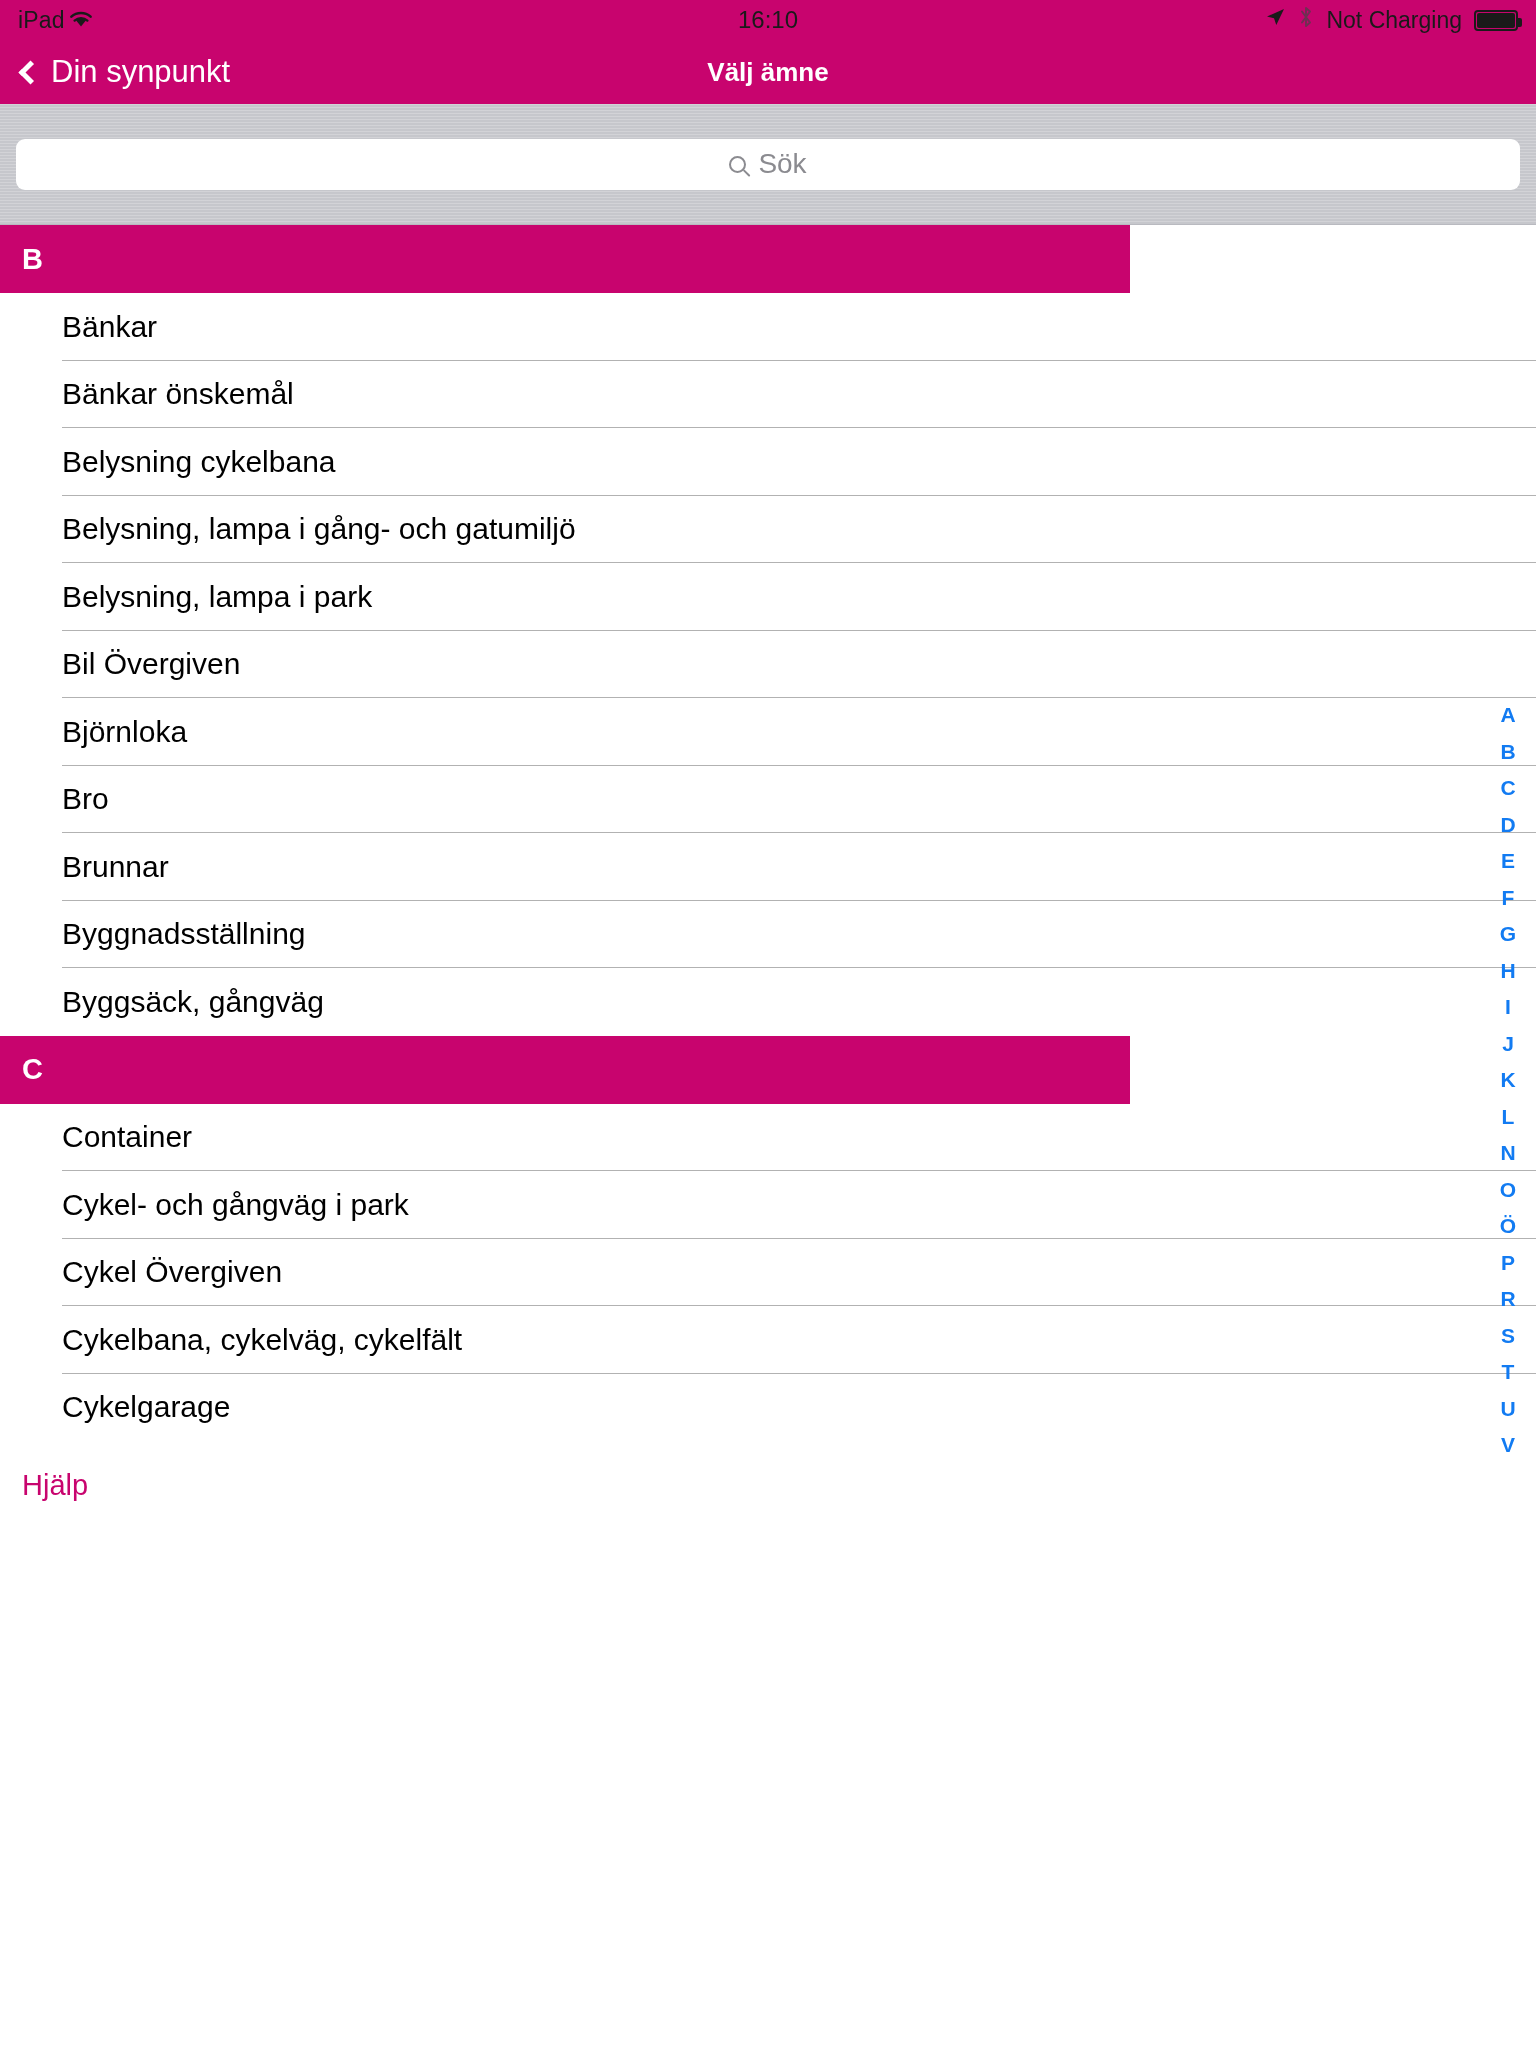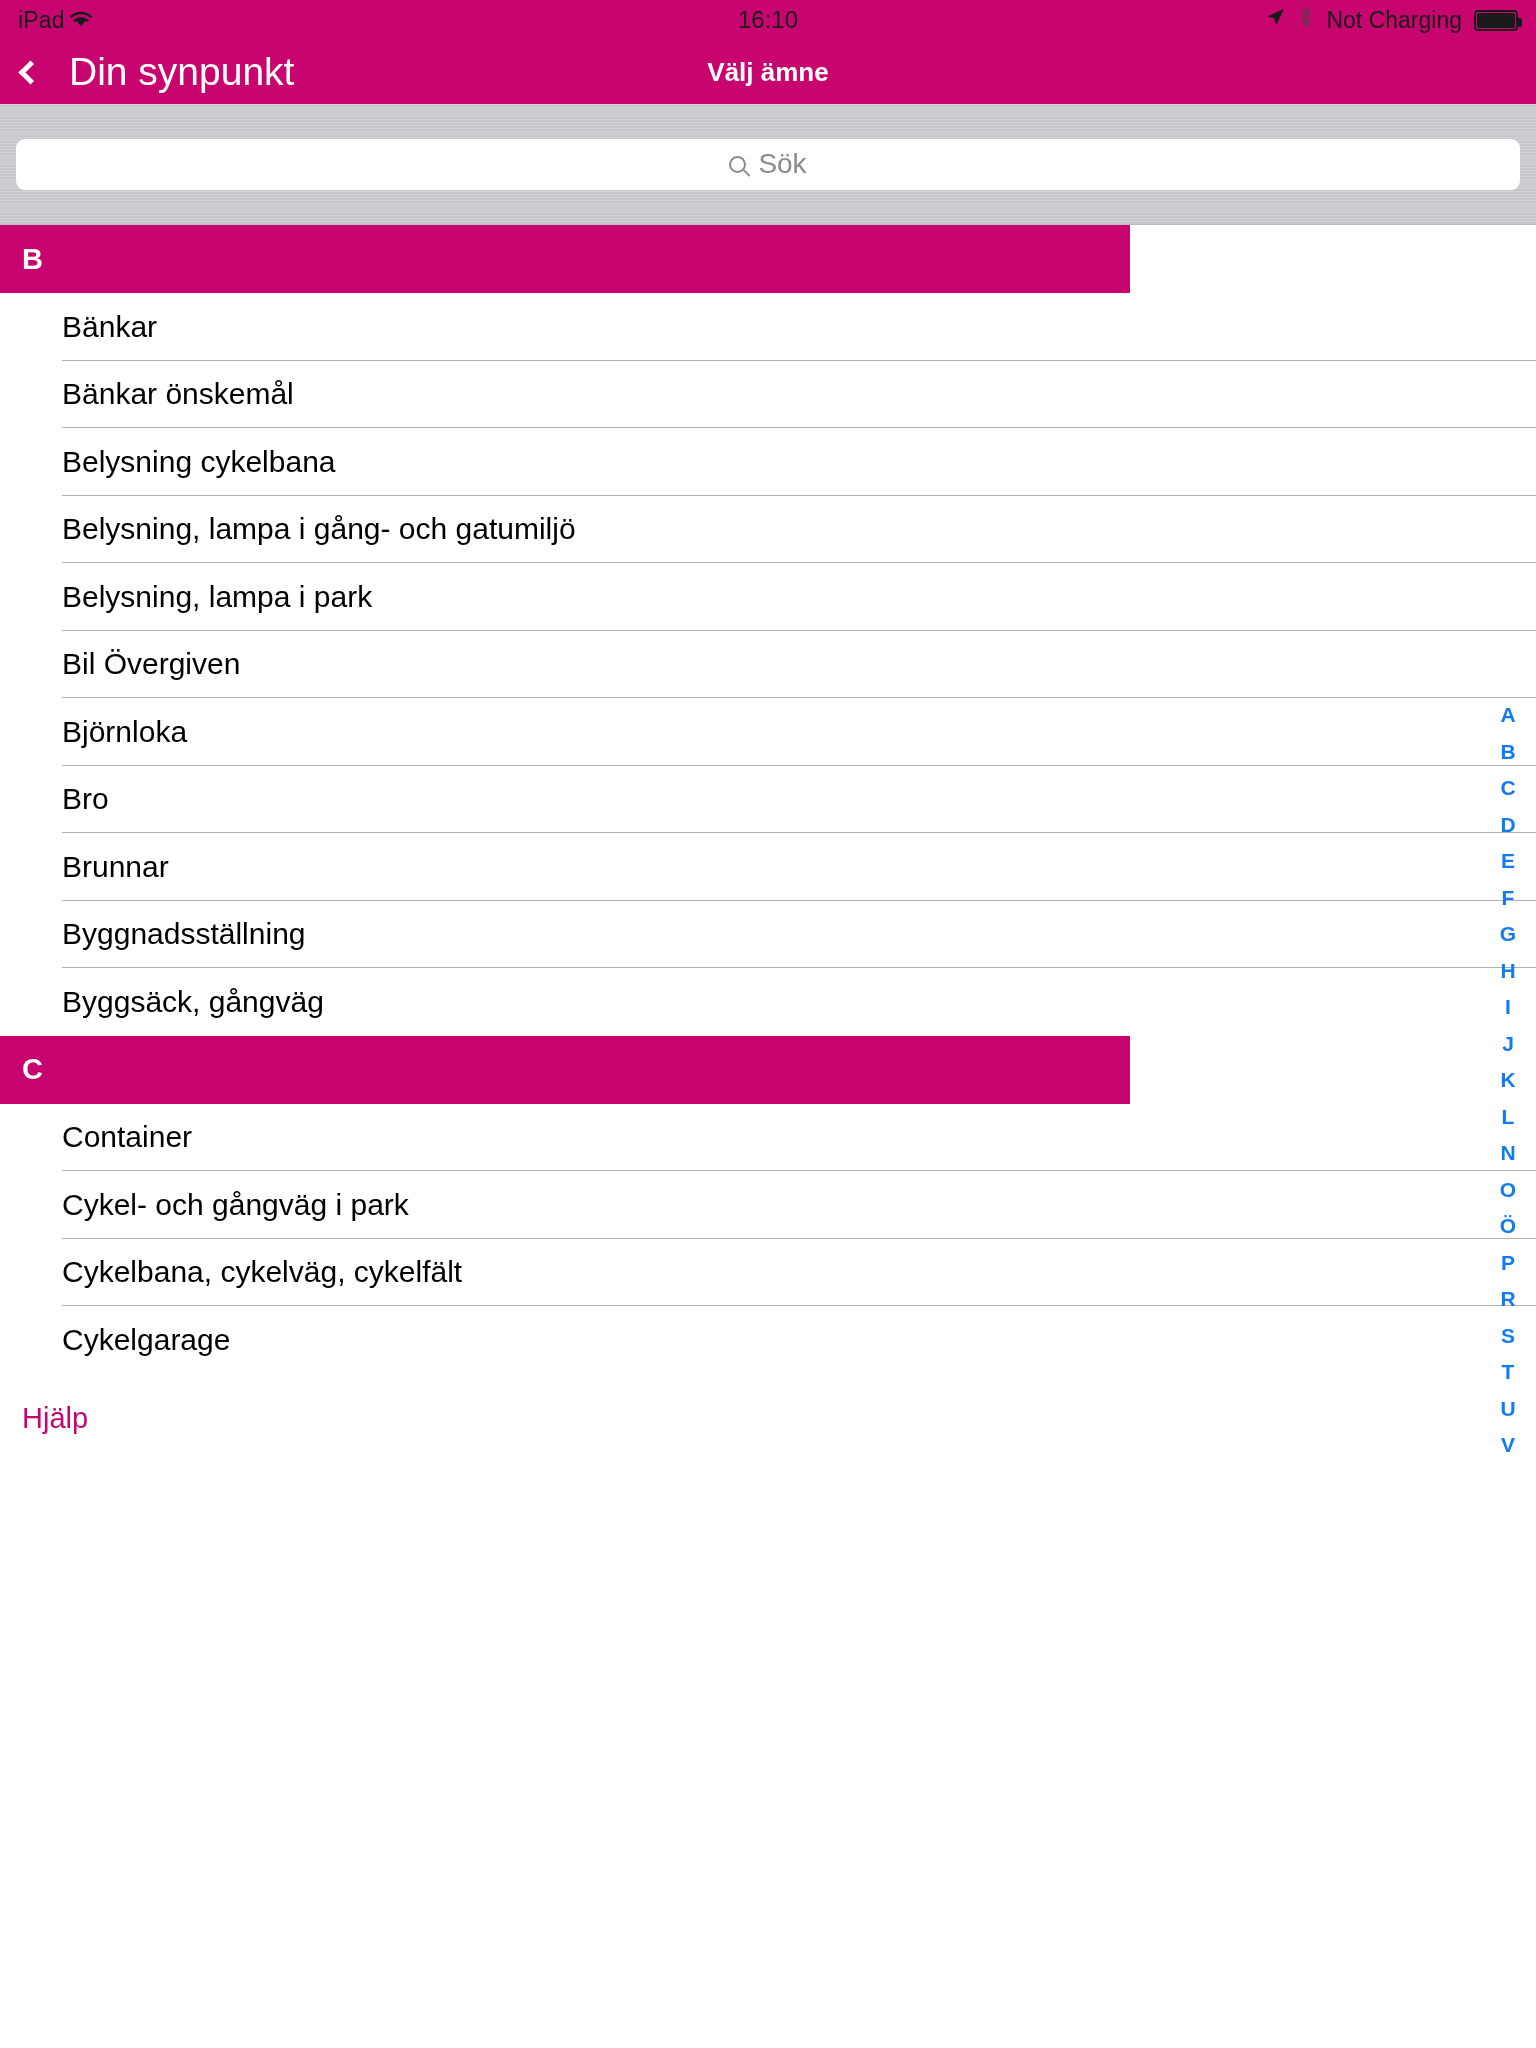--- a/index.html
+++ b/index.html
@@ -50,22 +50,22 @@
   
   .navbar{
     position:relative;
     height:64px;
     background:#C8046E;
     display:flex;
     align-items:center;
     padding:0 22px;
   }
   .back-btn{
-    display:flex; align-items:center; gap:28px;
-    color:#ffffff; font-size:39px; cursor:pointer;
+    display:flex; align-items:center; gap:10px;
+    color:#ffffff; font-size:31px; cursor:pointer;
   }
   .chev{
     width:17px; height:17px;
     border-left:5px solid #fff; border-bottom:5px solid #fff;
     transform:rotate(45deg);
     margin-right:2px; margin-top:1px;
   }
   .nav-title{
     position:absolute; left:0; right:0; text-align:center;
     color:#ffffff; font-size:26px; font-weight:700;
@@ -211,20 +211,21 @@
   <div class="row">Bil Övergiven</div>
   <div class="row">Björnloka</div>
   <div class="row">Bro</div>
   <div class="row">Brunnar</div>
   <div class="row">Byggnadsställning</div>
   <div class="row last">Byggsäck, gångväg</div>
 
   <div class="sec-header">C</div>
   <div class="row">Container</div>
   <div class="row">Cykel- och gångväg i park</div>
+  <div class="row">Cykel Övergiven</div>
   <div class="row">Cykelbana, cykelväg, cykelfält</div>
   <div class="row last">Cykelgarage</div>
 
   <div class="indexbar">
     <span class="idx">A</span>
     <span class="idx">B</span>
     <span class="idx">C</span>
     <span class="idx">D</span>
     <span class="idx">E</span>
     <span class="idx">F</span>

